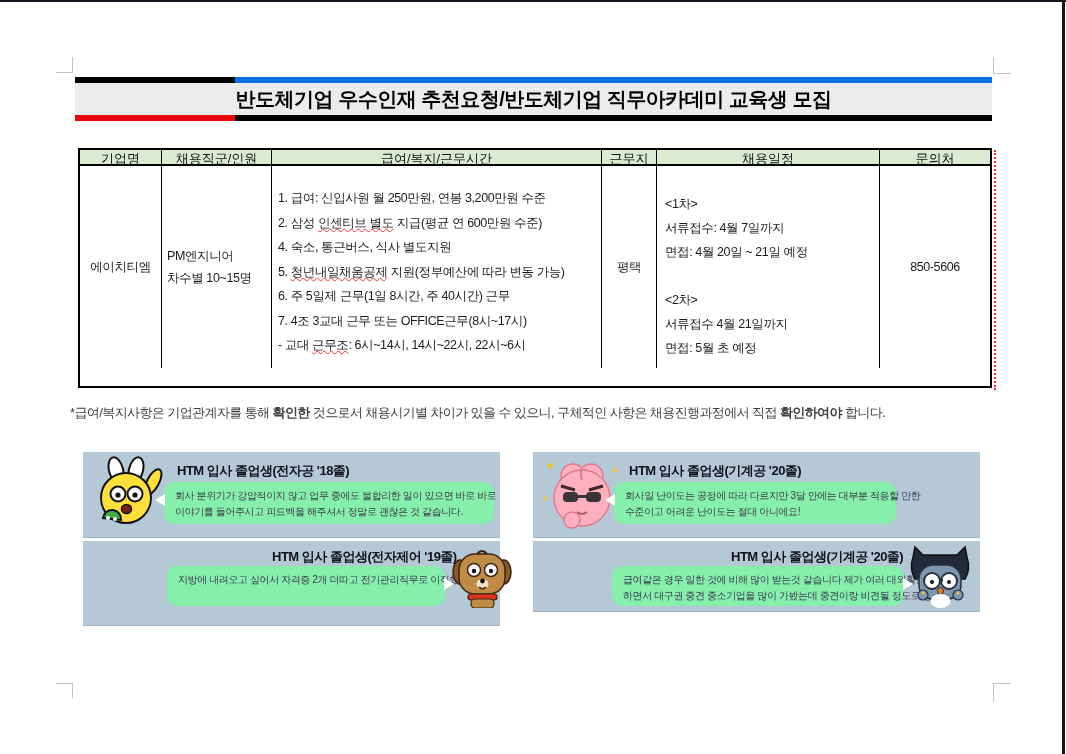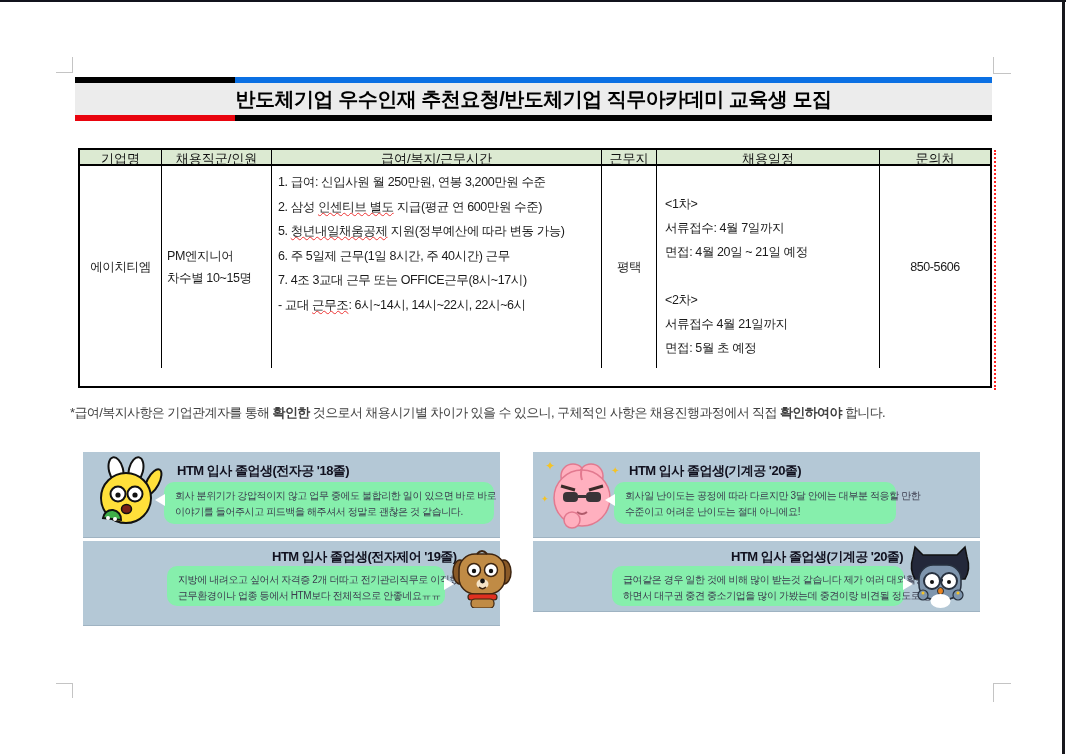--- a/index.html
+++ b/index.html
@@ -28,21 +28,21 @@
 
   
   .jobtable { left:78px; top:148px; width:914px; height:240px; border:2px solid #000; background:#fff; }
   .trow { display:grid; grid-template-columns:82px 110px 330px 55px 223px 1fr; }
   .thead { height:16px; background:#dcead2; border-bottom:2px solid #000; }
   .thead .cell { display:flex; align-items:center; justify-content:center; font-size:13px; color:#111; border-right:1px solid #000; }
   .tbody { height:202px; }
   .tbody .cell { border-right:1px solid #000; font-size:12.5px; letter-spacing:-0.4px; overflow:hidden; }
   .cell:last-child { border-right:none !important; }
   .cell.center { display:flex; align-items:center; justify-content:center; }
-  .cell.lines { padding:4px 4px 0 6px; }
+  .cell.lines { padding:20px 4px 0 6px; }
   .cell.lines .ln { line-height:24.5px; white-space:nowrap; }
   .cell.joblines { display:flex; flex-direction:column; justify-content:center; padding-left:5px; }
   .cell.joblines .ln { line-height:22px; white-space:nowrap; }
   .cell.sched { padding:26px 4px 0 8px; }
   .cell.sched .ln { line-height:24px; white-space:nowrap; min-height:24px; }
   .sp { text-decoration:underline; text-decoration-style:wavy; text-decoration-color:#e33; text-decoration-thickness:1px; }
   .redline { left:994px; top:150px; width:0; height:240px; border-left:2px dotted #ff2222; }
 
   
   .note { left:70px; top:404px; width:930px; font-size:13px; letter-spacing:-0.6px; white-space:nowrap; color:#404040; }
@@ -94,20 +94,21 @@
   </div>
   <div class="trow tbody">
     <div class="cell center">에이치티엠</div>
     <div class="cell joblines">
       <div class="ln">PM엔지니어</div>
       <div class="ln">차수별 10~15명</div>
     </div>
     <div class="cell lines">
       <div class="ln"><span>1. 급여: 신입사원 월 250만원, 연봉 3,200만원 수준</span><span class="sp"></span><span></span></div>
       <div class="ln"><span>2. 삼성 </span><span class="sp">인센티브 별도</span><span> 지급(평균 연 600만원 수준)</span></div>
+      <div class="ln"><span>4. 숙소, 통근버스, 식사 별도지원</span><span class="sp"></span><span></span></div>
       <div class="ln"><span>5. </span><span class="sp">청년내일채움공제</span><span> 지원(정부예산에 따라 변동 가능)</span></div>
       <div class="ln"><span>6. 주 5일제 근무(1일 8시간, 주 40시간) 근무</span><span class="sp"></span><span></span></div>
       <div class="ln"><span>7. 4조 3교대 근무 또는 OFFICE근무(8시~17시)</span><span class="sp"></span><span></span></div>
       <div class="ln"><span> - 교대 </span><span class="sp">근무조</span><span>: 6시~14시, 14시~22시, 22시~6시</span></div>
     </div>
     <div class="cell center">평택</div>
     <div class="cell sched">
       <div class="ln">&lt;1차&gt;</div>
       <div class="ln">서류접수: 4월 7일까지</div>
       <div class="ln">면접: 4월 20일 ~ 21일 예정</div>
@@ -144,21 +145,20 @@
     <div class="bl">회사 분위기가 강압적이지 않고 업무 중에도 불합리한 일이 있으면 바로 바로</div>
     <div class="bl">이야기를 들어주시고 피드백을 해주셔서 정말로 괜찮은 것 같습니다.</div>
   </div>
 </div>
 
 <div class="card" style="left:83px; top:541px; width:417px; height:84px;">
   <div class="title" style="left:189px; top:7px;">HTM 입사 졸업생(전자제어 '19졸)</div>
   <div class="bubble" style="left:84px; top:25px; width:278px; height:40px;">
     <div class="tail right"></div>
     <div class="bl">지방에 내려오고 싶어서 자격증 2개 더따고 전기관리직무로 이직했는데</div>
-    <div class="bl">근무환경이나 업종 등에서 HTM보다 전체적으로 안좋네요ㅠㅠ</div>
   </div>
   <svg class="char" style="left:368px; top:5px;" width="62" height="62" viewBox="0 0 62 62">
     <ellipse cx="9" cy="26" rx="7" ry="12" fill="#8a5a28" stroke="#3c2410" stroke-width="1.5"></ellipse>
     <ellipse cx="53" cy="26" rx="7" ry="12" fill="#8a5a28" stroke="#3c2410" stroke-width="1.5"></ellipse>
     <rect x="8" y="8" width="46" height="40" rx="16" fill="#c08b45" stroke="#3c2410" stroke-width="1.5"></rect>
     <path d="M26 8 q5 -6 10 0" fill="none" stroke="#3c2410" stroke-width="2"></path>
     <circle cx="23" cy="24" r="6.5" fill="#fff" stroke="#3c2410" stroke-width="1.5"></circle>
     <circle cx="40" cy="24" r="6.5" fill="#fff" stroke="#3c2410" stroke-width="1.5"></circle>
     <circle cx="23" cy="25" r="2.2" fill="#111"></circle>
     <circle cx="40" cy="25" r="2.2" fill="#111"></circle>

